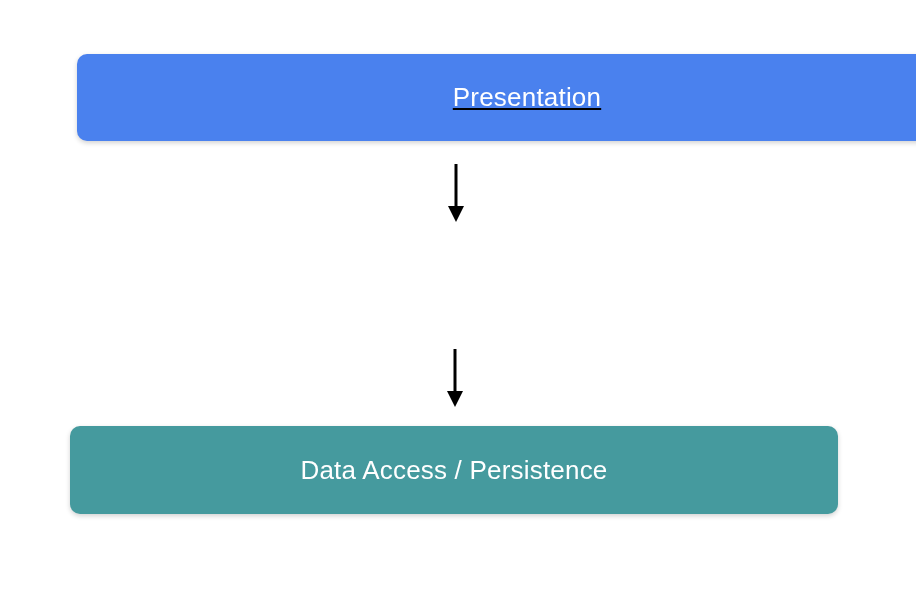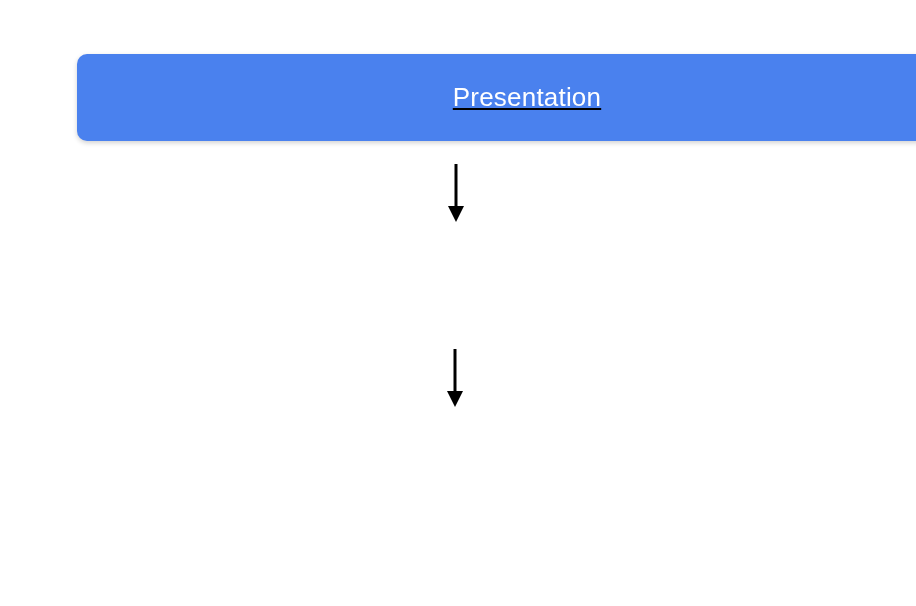--- a/index.html
+++ b/index.html
@@ -54,14 +54,17 @@
     <line x1="9" y1="1" x2="9" y2="45" stroke="#000000" stroke-width="3"></line>
     <polygon points="1,43 17,43 9,59" fill="#000000"></polygon>
   </svg>
 
 
   <svg class="arrow arrow-1" viewBox="0 0 18 60">
     <line x1="9" y1="1" x2="9" y2="45" stroke="#000000" stroke-width="3"></line>
     <polygon points="1,43 17,43 9,59" fill="#000000"></polygon>
   </svg>
 
+  <div class="layer-box box-2" style="background-color: rgb(69, 154, 158);">
+    <span class="layer-label">Data Access / Persistence</span>
+  </div>
 
 </div>
 
 </body></html>

